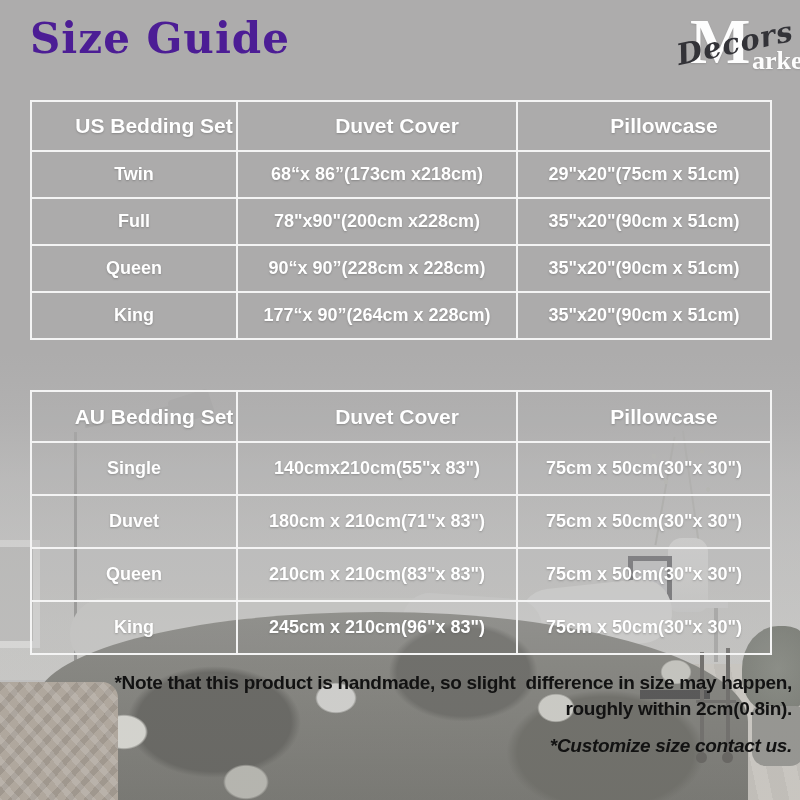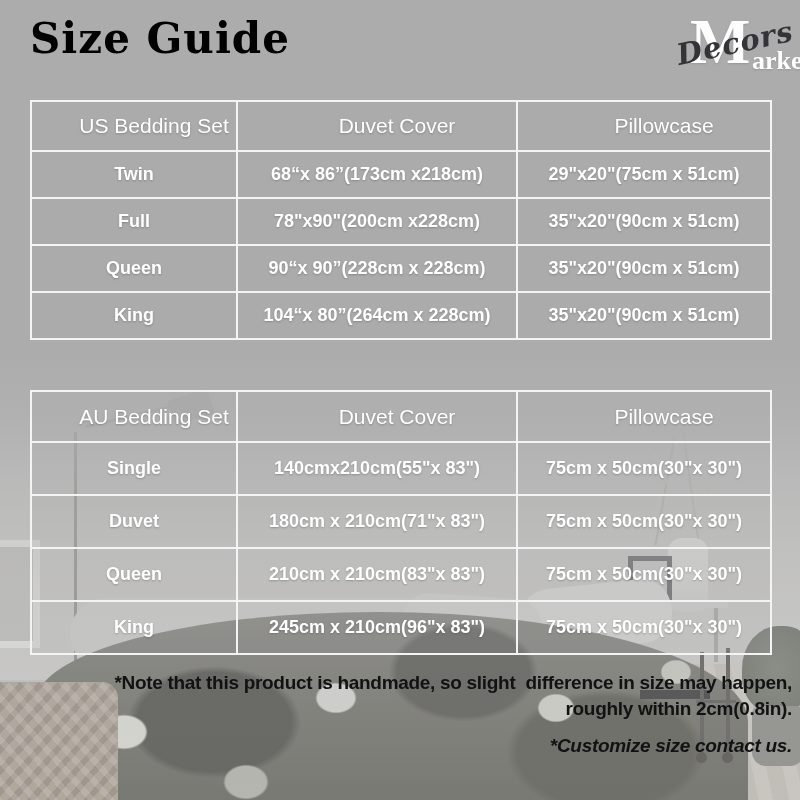--- a/index.html
+++ b/index.html
@@ -68,36 +68,36 @@
       rgba(173,172,172,0.85) 52%,
       rgba(173,172,172,0.60) 60%,
       rgba(173,172,172,0.45) 68%,
       rgba(173,172,172,0.35) 78%,
       rgba(173,172,172,0.32) 100%);
   }
 
   
   #content { position:absolute; inset:0; z-index:2; }
   .page-title { position:absolute; left:30px; top:14px; font-family:"DejaVu Serif", serif; font-weight:700;
-    font-size:42px; letter-spacing:1px; color:#000000; }
+    font-size:42px; letter-spacing:1px; color:#4c1d95; }
 
   .logo { position:absolute; left:640px; top:10px; width:160px; height:78px; }
   .logo-m { position:absolute; left:50px; top:0px; font-family:"Liberation Serif", serif; font-weight:700;
     font-size:64px; line-height:1; color:#fdfdfd; text-shadow:0 1px 2px rgba(0,0,0,0.12); }
   .logo-script { position:absolute; left:36px; top:16px; font-family:"DejaVu Serif", serif; font-style:italic;
     font-weight:700; font-size:29px; color:#333338; transform:rotate(-12deg); letter-spacing:1px; }
   .logo-rest { position:absolute; left:112px; top:36px; font-family:"Liberation Serif", serif; font-weight:700;
     font-size:26px; color:#fdfdfd; text-shadow:0 1px 2px rgba(0,0,0,0.12); }
 
   table.size-table { position:absolute; left:30px; border-collapse:collapse; table-layout:fixed; width:740px; }
   #table-us { top:100px; }
   #table-au { top:390px; }
   .size-table th, .size-table td { border:2px solid #f4f4f4; text-align:center; vertical-align:middle;
     color:#fff; background:rgba(173,173,173,0.14); text-shadow:0 1px 2px rgba(70,70,70,0.35); overflow:hidden; white-space:nowrap; }
-  .size-table th { font-size:21px; font-weight:400;padding-left:40px; }
+  .size-table th { font-size:21px; font-weight:700;padding-left:40px; }
   .size-table td { font-size:18px; font-weight:700; }
   #table-us th { height:50px; }  #table-us td { height:47px; }
   #table-au th { height:51px; }  #table-au td { height:53px; }
   .col-label { width:206px; } .col-duvet { width:280px; } .col-pillow { width:254px; }
 
   .notes { position:absolute; left:30px; top:670px; width:762px; color:#121212; font-weight:700;
     font-size:19px; letter-spacing:-0.3px; line-height:26px; }
   .note-line { white-space:pre-wrap;text-align:right; }
   .note-block + .note-block { margin-top:11px;font-style:italic; }
 </style>
@@ -169,21 +169,21 @@
         <td>78"x90"(200cm x228cm)</td>
         <td>35"x20"(90cm x 51cm)</td>
       </tr>
       <tr>
         <td>Queen</td>
         <td>90“x 90”(228cm x 228cm)</td>
         <td>35"x20"(90cm x 51cm)</td>
       </tr>
       <tr>
         <td>King</td>
-        <td>104“x 80”(264cm x 228cm)</td>
+        <td>177“x 90”(264cm x 228cm)</td>
         <td>35"x20"(90cm x 51cm)</td>
       </tr>
     </tbody>
       </table>
 
     <table class="size-table" id="table-au">
       <colgroup>
           <col class="col-label">
           <col class="col-duvet">
           <col class="col-pillow">

